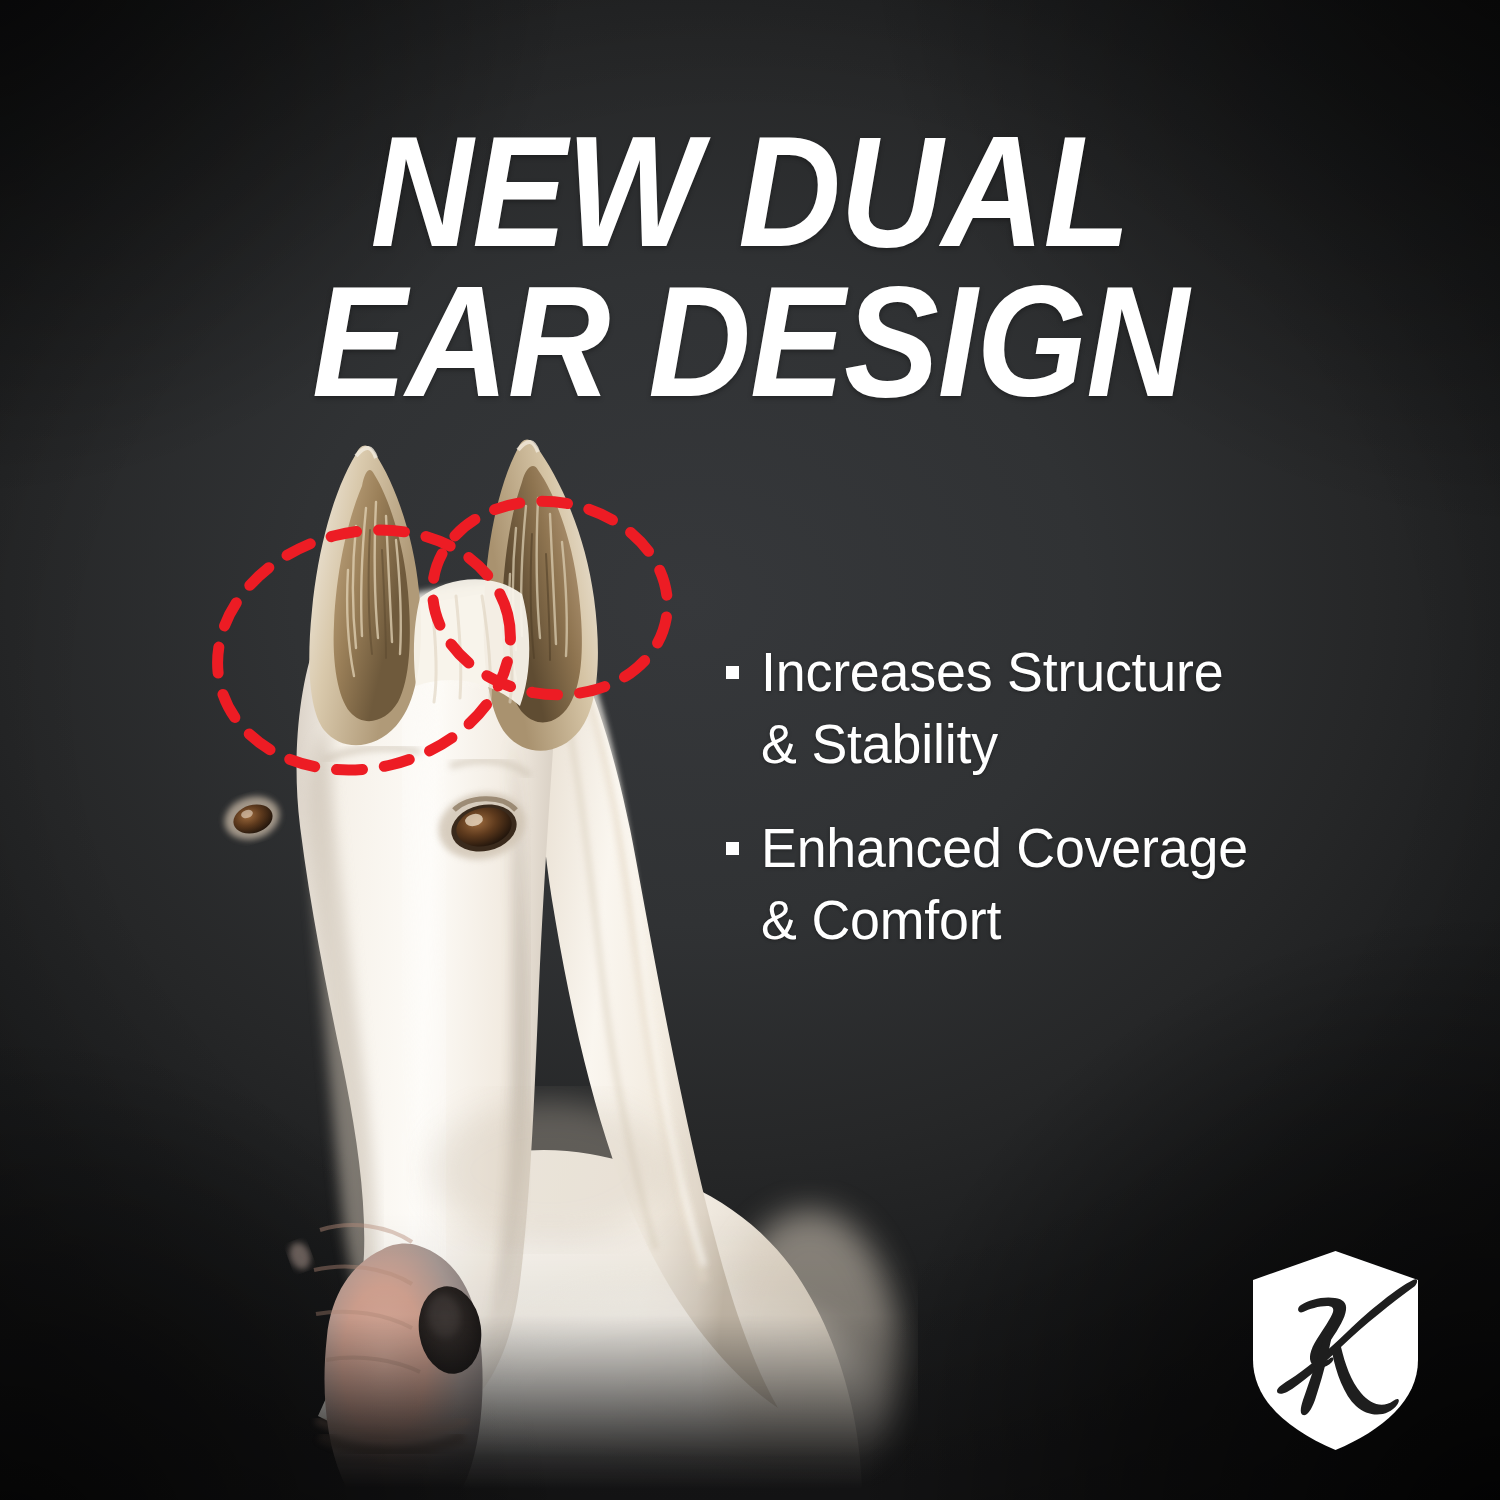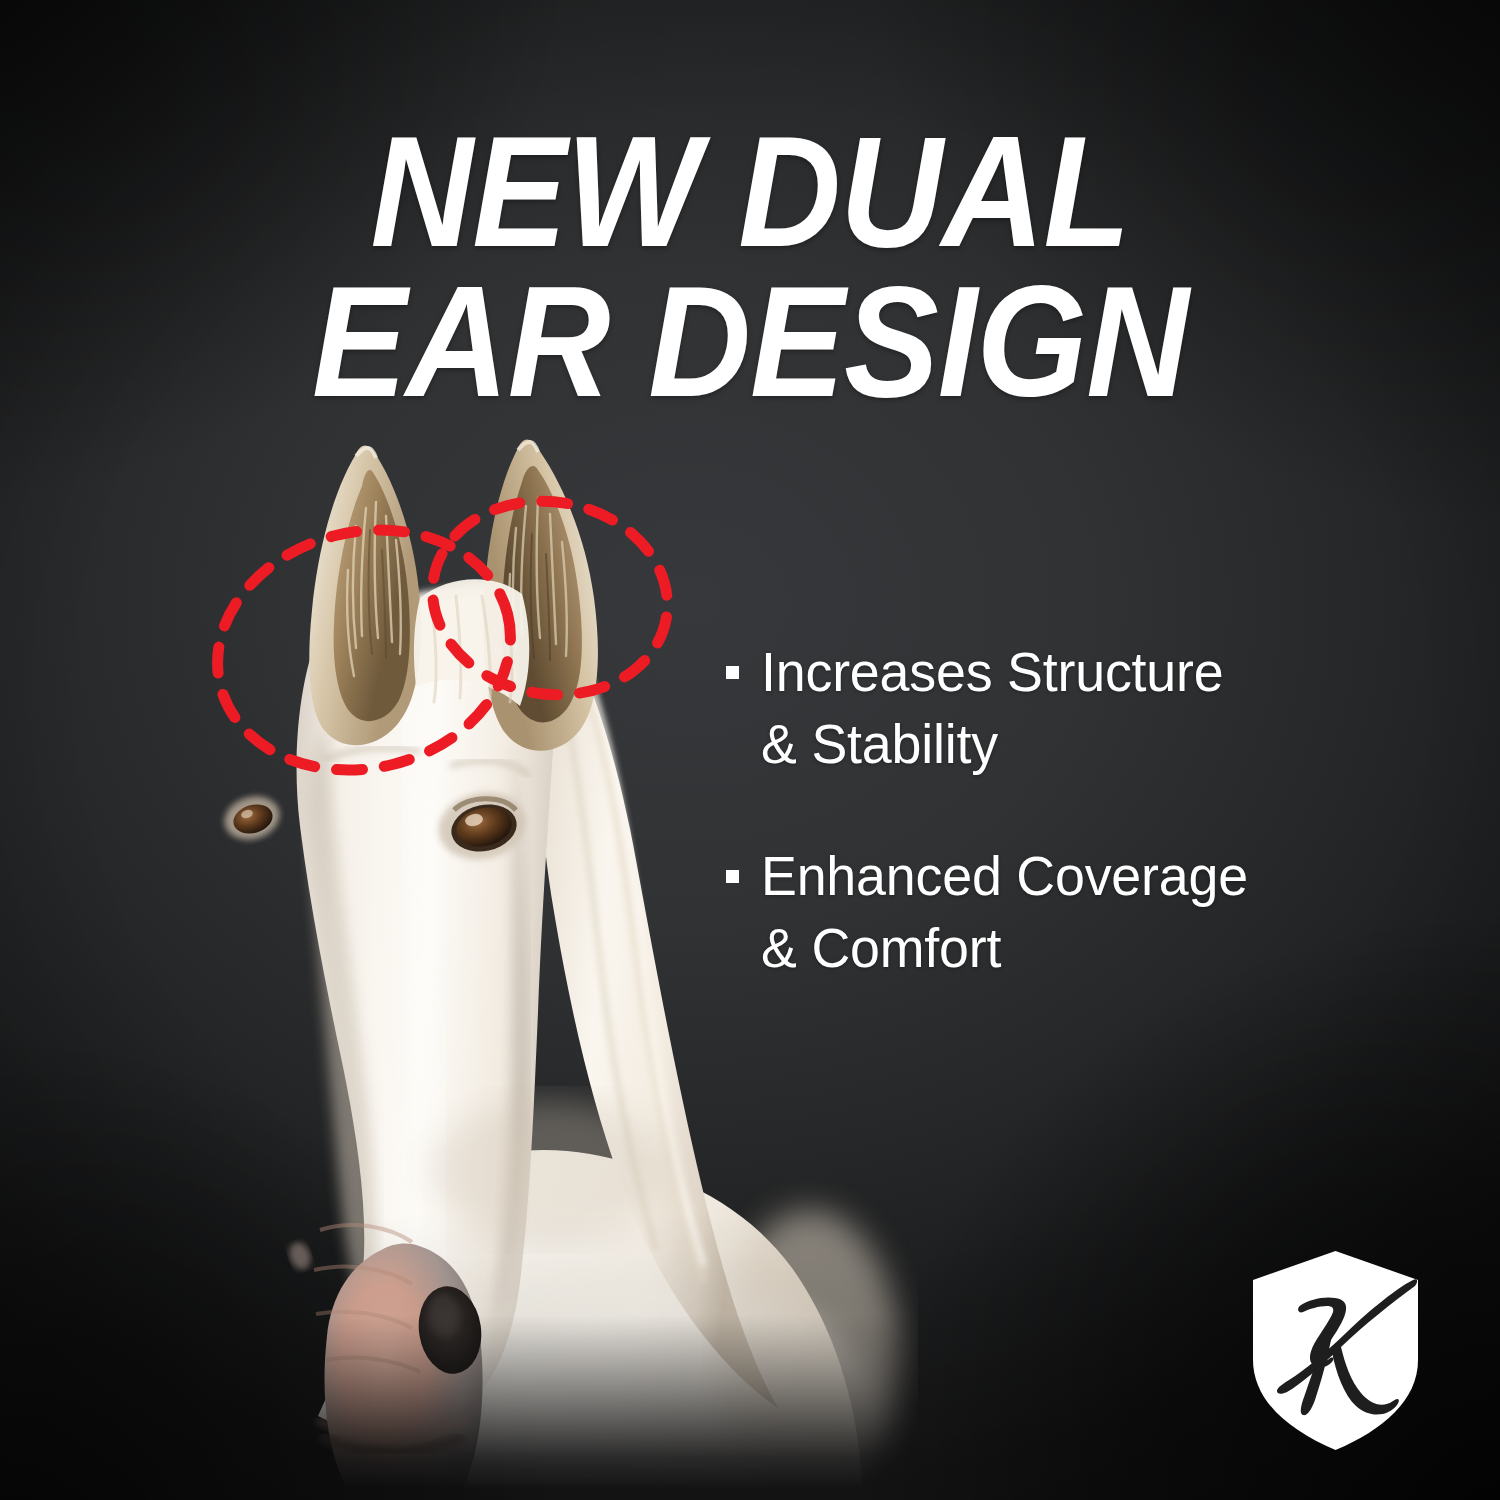--- a/index.html
+++ b/index.html
@@ -56,21 +56,21 @@
     transform:scaleX(.90);
     transform-origin:center;
     white-space:nowrap;
     text-shadow:0 2px 6px rgba(0,0,0,.35);
   }
 
   
   #bullets{
     position:absolute;left:726px;top:636px;width:700px;z-index:40;
   }
-  .bullet-row{display:flex;align-items:flex-start;margin-bottom:60px;}
+  .bullet-row{display:flex;align-items:flex-start;margin-bottom:32px;}
   .bullet-row:last-child{margin-bottom:13px;}
   .bullet-mark{
     flex:0 0 auto;width:13px;height:13px;background:#fff;
     margin-top:30px;margin-right:22px;
   }
   .bullet-text{
     color:#fff;font-size:56px;line-height:72px;font-weight:400;
     letter-spacing:-.2px;
     transform:scaleX(.96);transform-origin:left center;
     text-shadow:0 1px 4px rgba(0,0,0,.35);

